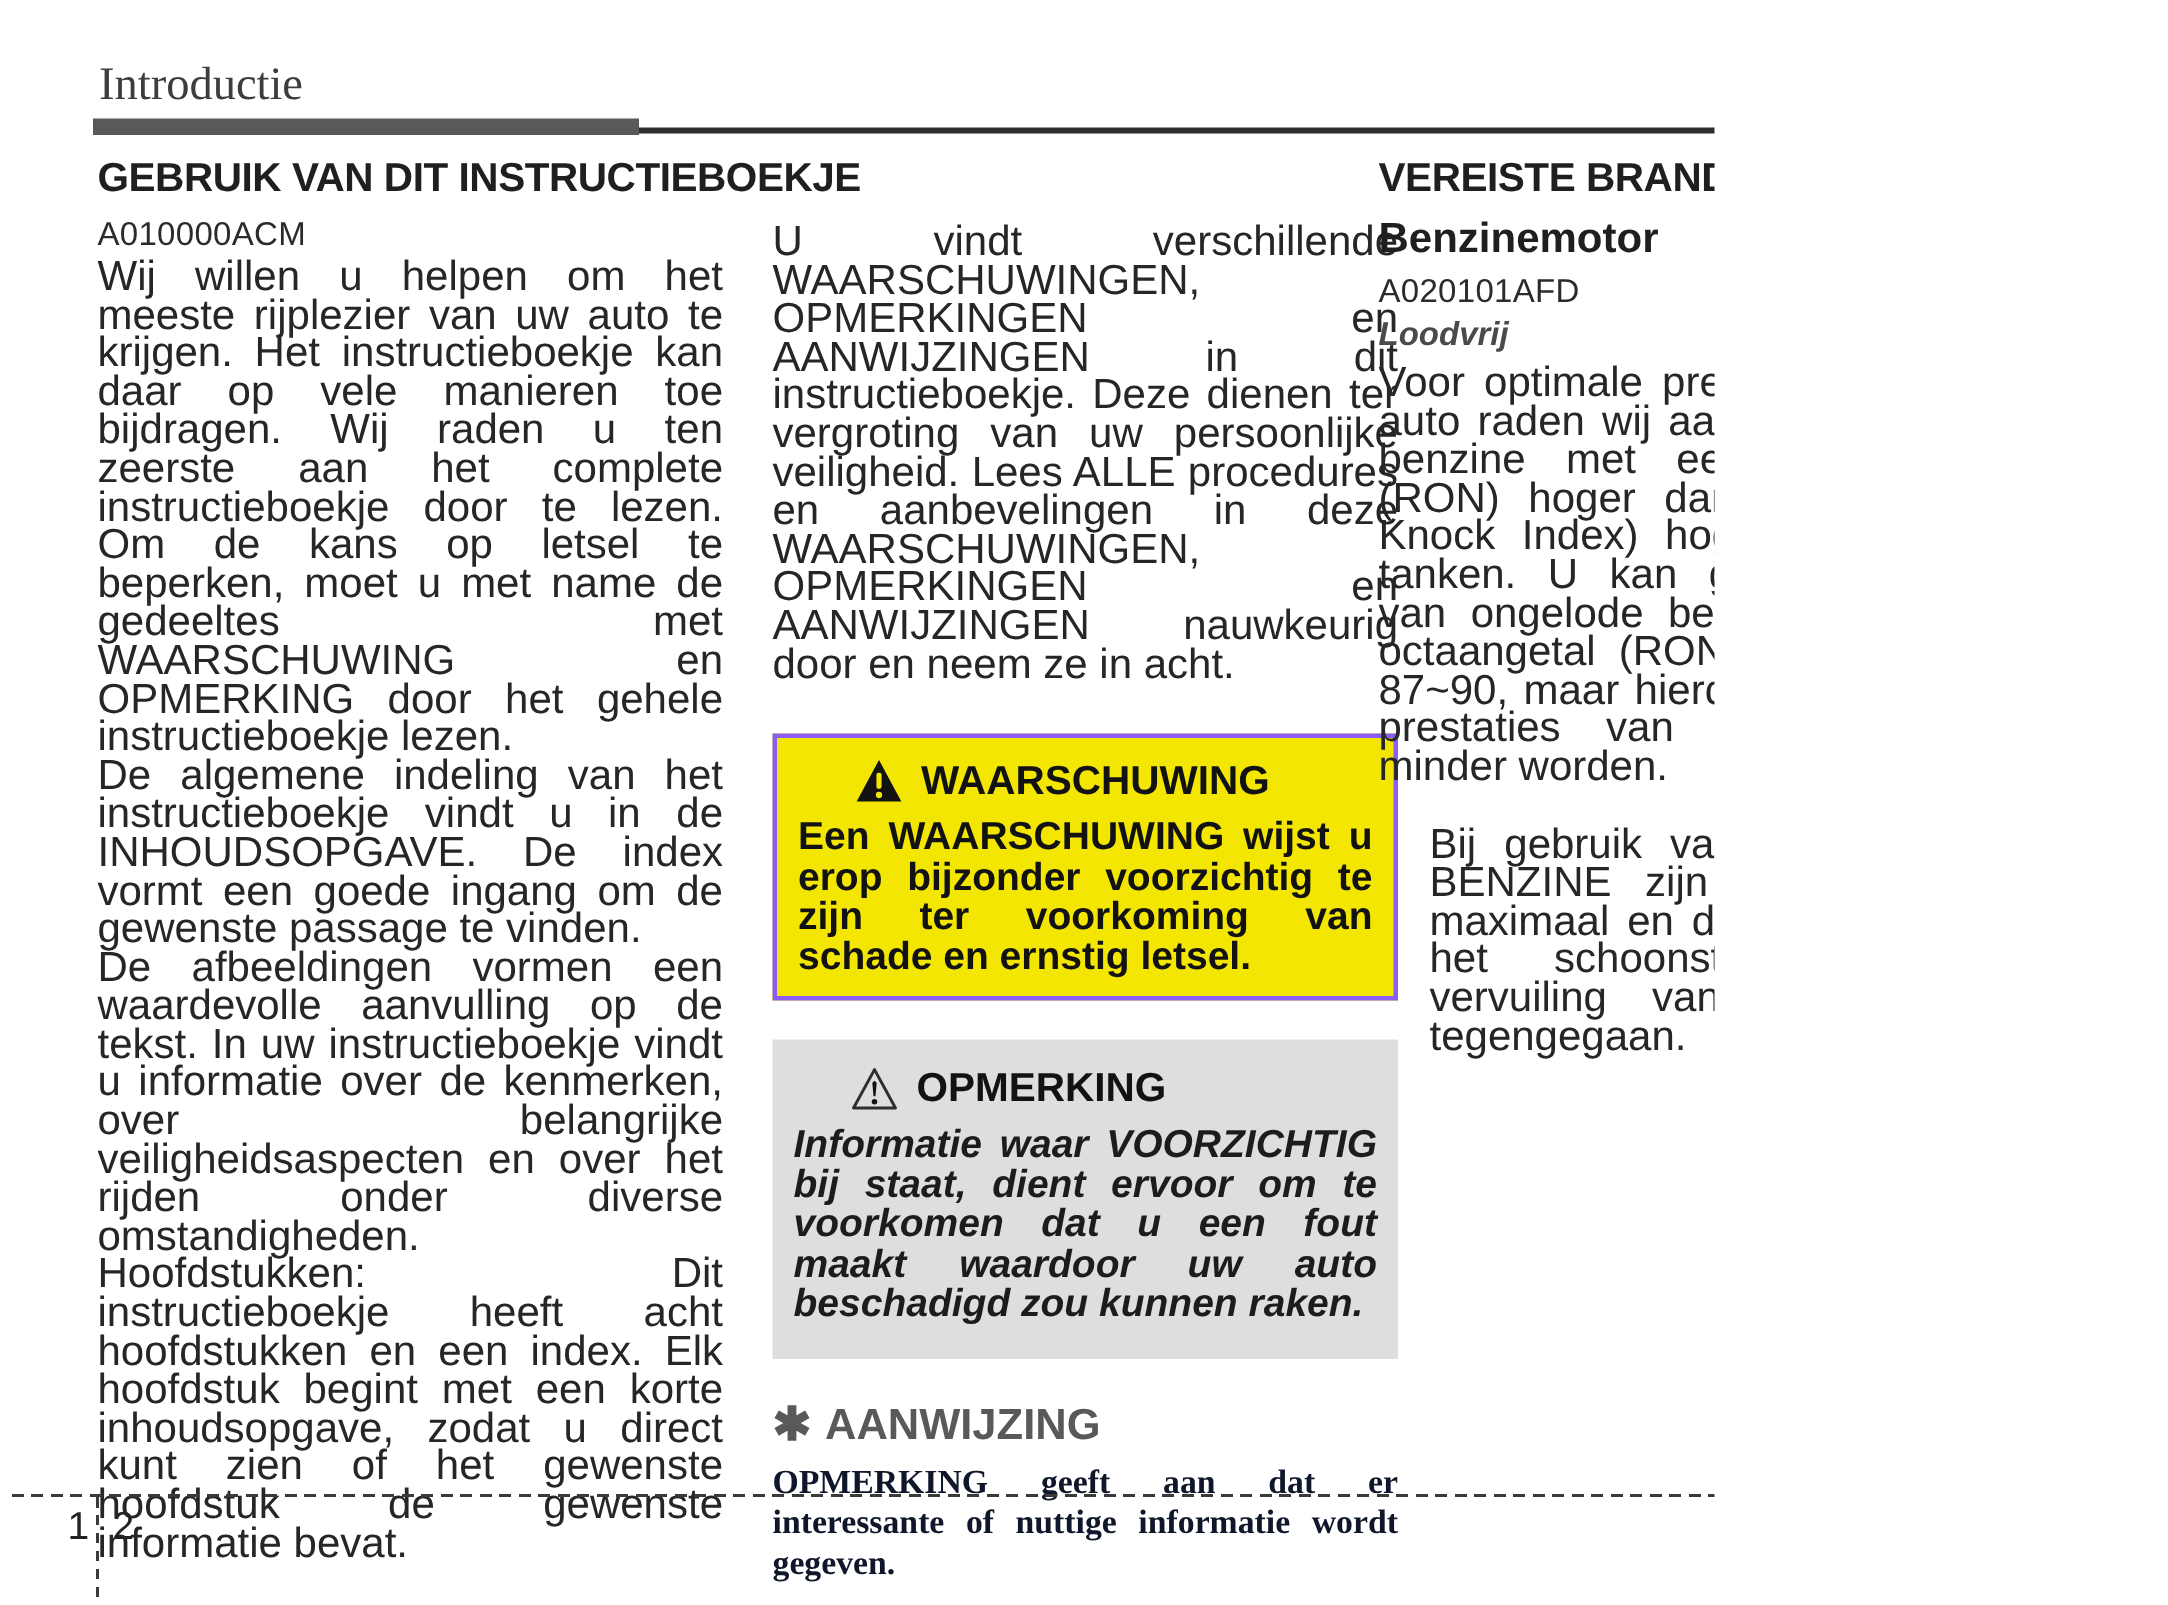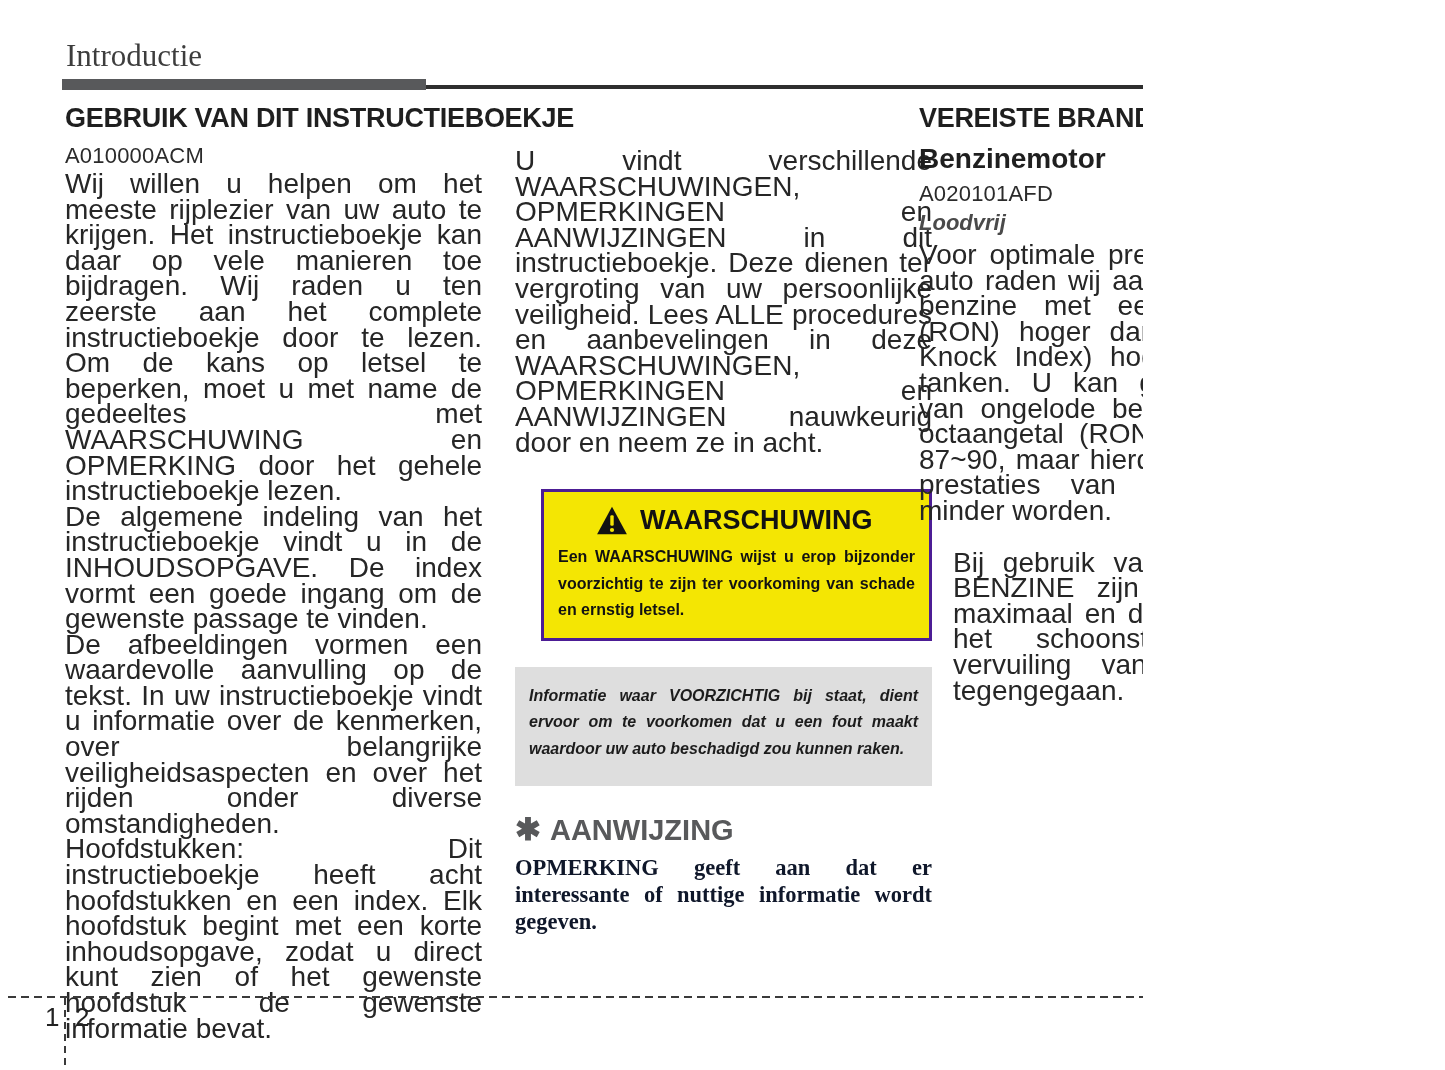--- a/index.html
+++ b/index.html
@@ -26,33 +26,32 @@
     font-size:27px; font-weight:700; color:#1f1f1f; white-space:nowrap;
     letter-spacing:-0.3px; line-height:31px; margin-bottom:11px;
   }
   .code { font-size:22px; color:#2b2b2b; letter-spacing:0.2px; margin-bottom:5px; line-height:21px; }
   p.body {
     font-size:28px; line-height:25.6px; text-align:justify; color:#262626;
   }
 
   
   .warning-box {
-    margin-top:34px; background:#F4E603; border:3px solid #4c1d95;
+    margin-top:34px; background:#F4E603; border:3px solid #8b5cf6;
     padding:12px 14px 14px 14px;
-    margin-left:26px;
   }
   .note-box {
     margin-top:26px; background:#DEDEDE; padding:16px 14px 24px 14px;
   }
   .box-title {
     display:flex; align-items:center; gap:12px; padding-left:38px;
     font-size:27px; font-weight:700; color:#121212; margin-bottom:8px; line-height:32px;
   }
   .box-body {
-    font-size:16px; font-weight:700; line-height:26.5px; text-align:justify; color:#121212;
+    font-size:26px; font-weight:700; line-height:26.5px; text-align:justify; color:#121212;
   }
   .note-box .box-body { font-style:italic; color:#1c1c1c; }
   .box-icon { flex:0 0 auto; display:inline-flex; }
 
   
   .aanwijzing { margin-top:27px; }
   .aanwijzing-title {
     display:flex; align-items:center; gap:9px;
     font-size:29px; font-weight:700; color:#58595B; line-height:34px;
   }
@@ -109,20 +108,30 @@
             <rect x="10.7" y="7" width="2.6" height="8" rx="1" fill="#F4E603"></rect>
             <circle cx="12" cy="18.2" r="1.6" fill="#F4E603"></circle>
           </svg>
         </span>
         <span>WAARSCHUWING</span>
       </div>
       <div class="box-body">Een WAARSCHUWING wijst u erop bijzonder voorzichtig te zijn ter voorkoming van schade en ernstig letsel.</div>
     </div>
 
     <div class="note-box">
+      <div class="box-title">
+        <span class="box-icon">
+          <svg width="32" height="29" viewBox="0 0 24 22">
+            <path d="M12 1.6 L22.6 21 H1.4 Z" fill="none" stroke="#2e2e2e" stroke-width="1.5" stroke-linejoin="round"></path>
+            <path d="M12 7.2 L13.1 8.2 L12.5 15 H11.5 L10.9 8.2 Z" fill="#121212"></path>
+            <circle cx="12" cy="17.8" r="1.4" fill="#121212"></circle>
+          </svg>
+        </span>
+        <span>OPMERKING</span>
+      </div>
       <div class="box-body">Informatie waar VOORZICHTIG bij staat, dient ervoor om te voorkomen dat u een fout maakt waardoor uw auto beschadigd zou kunnen raken.</div>
     </div>
 
     <div class="aanwijzing">
       <div class="aanwijzing-title">
         <span class="asterisk-glyph">✱</span>
         <span>AANWIJZING</span>
       </div>
       <div class="aanwijzing-body">OPMERKING geeft aan dat er interessante of nuttige informatie wordt gegeven.</div>
     </div>

